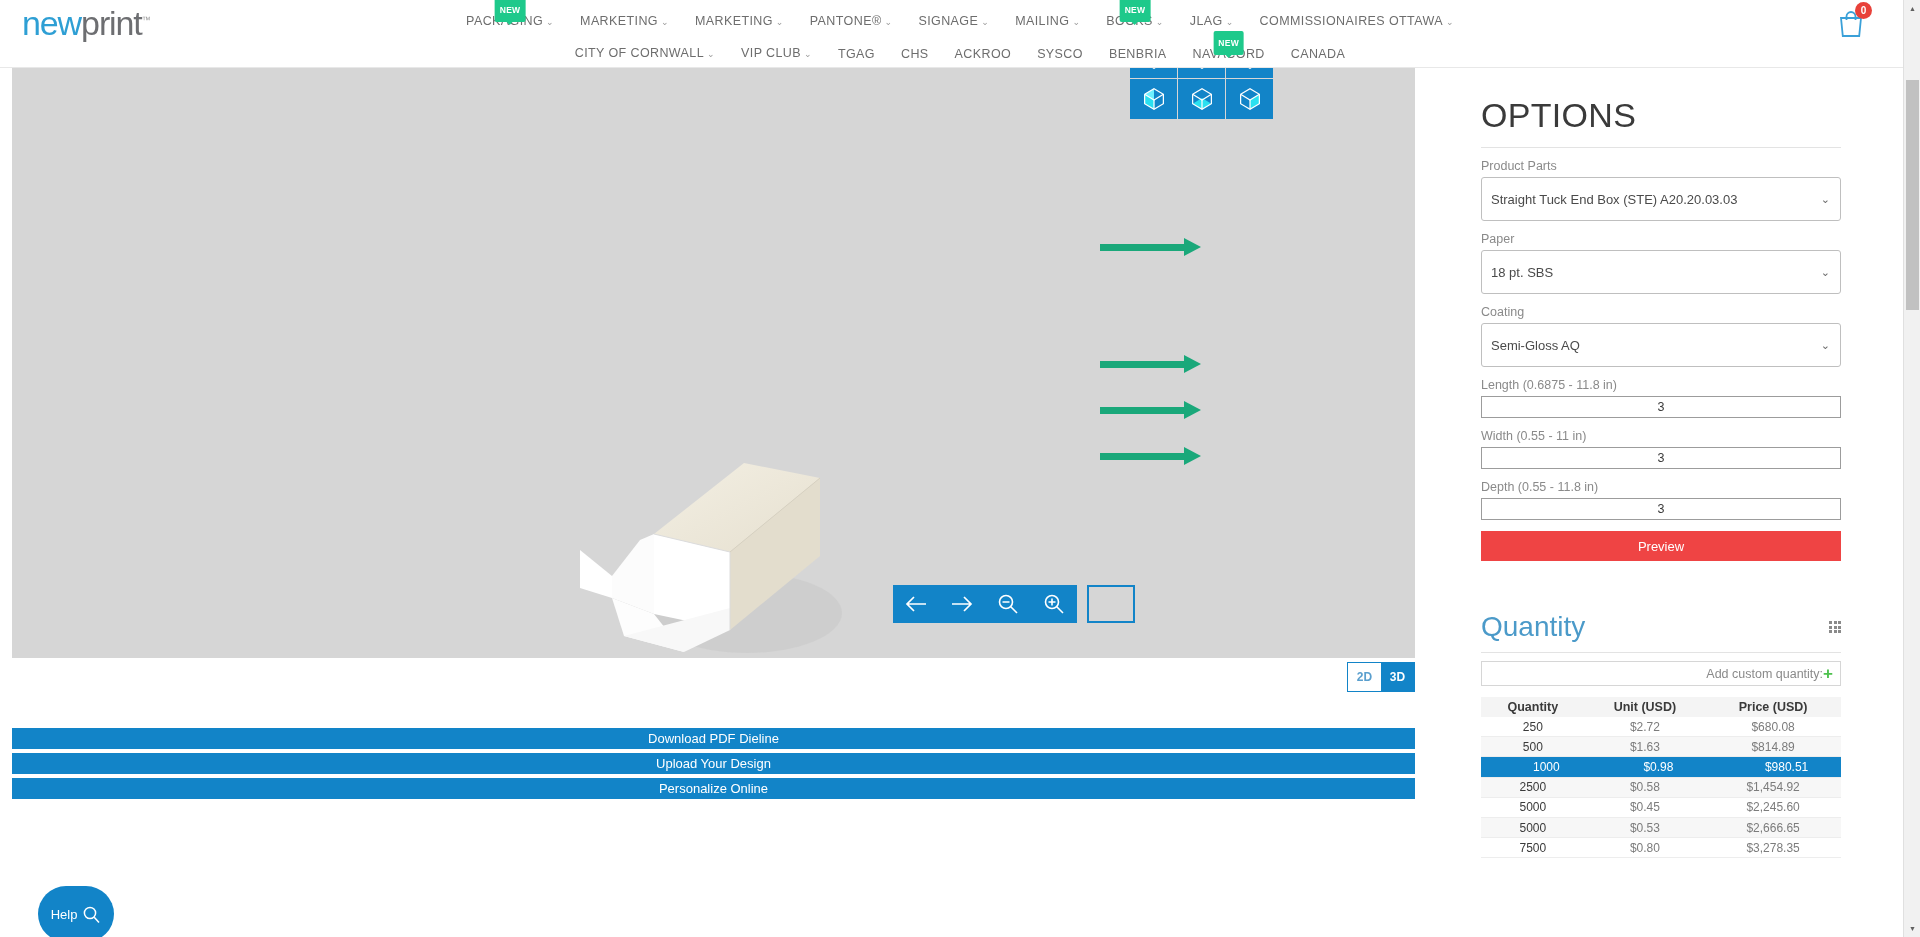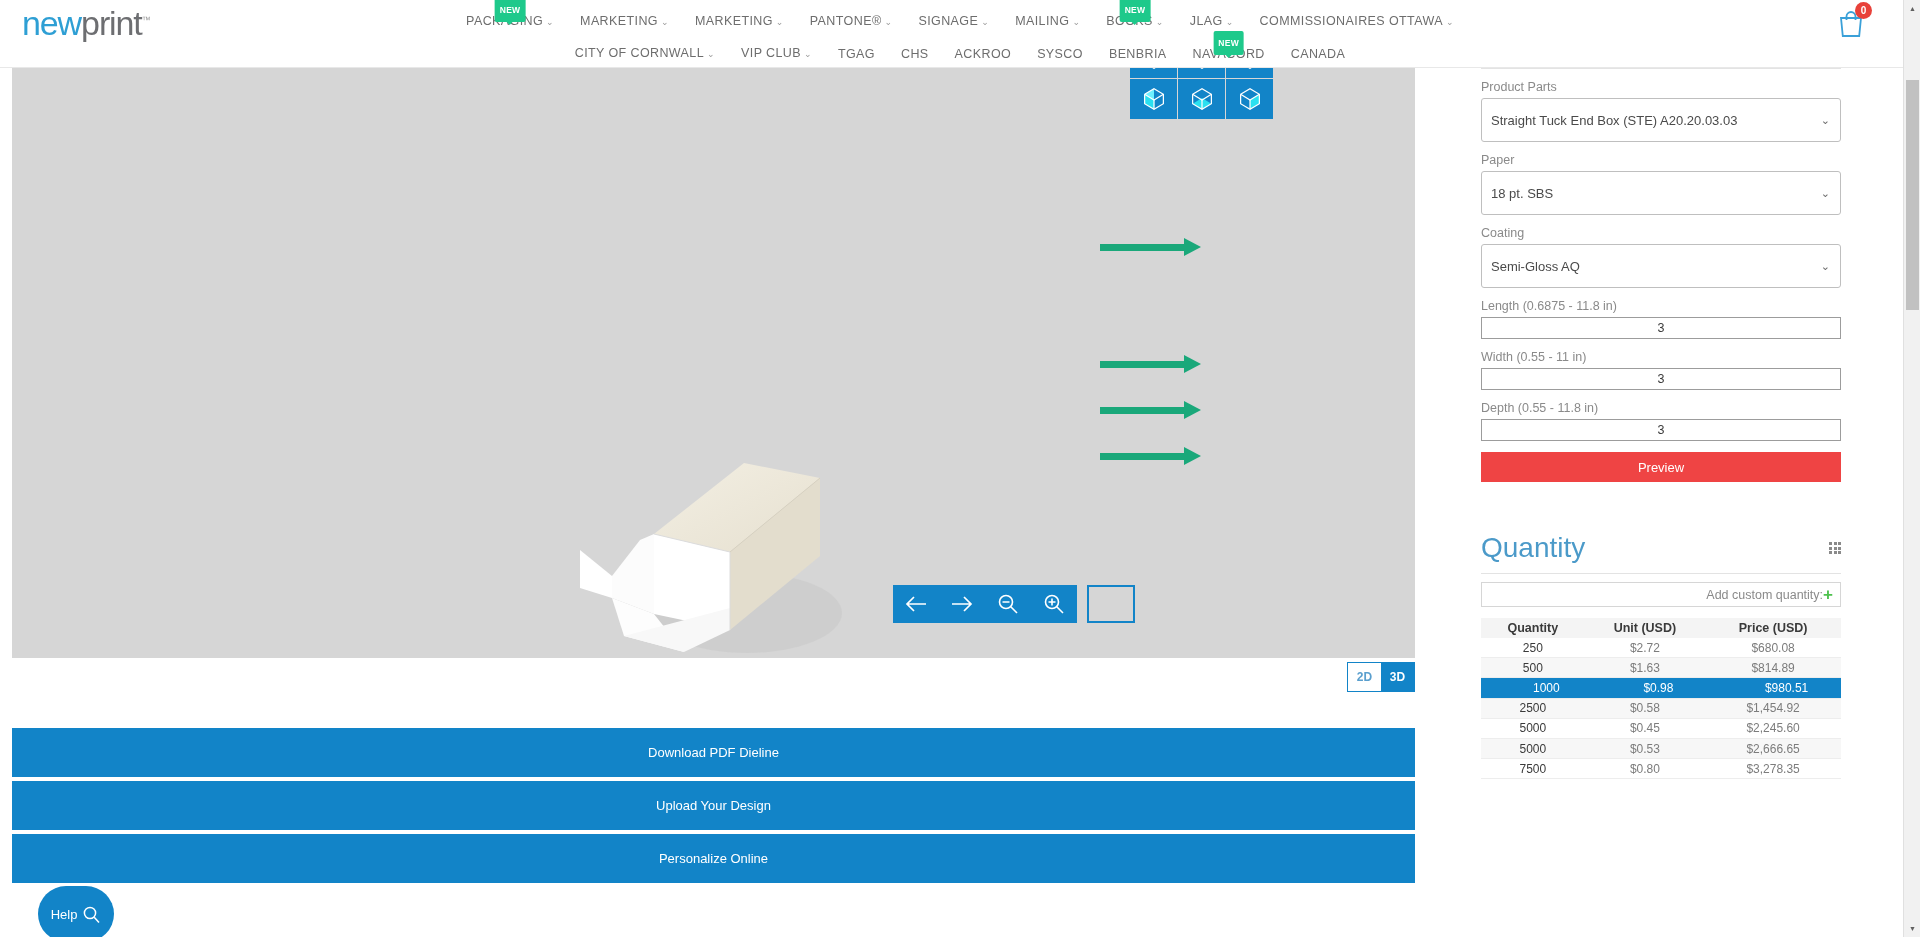--- a/index.html
+++ b/index.html
@@ -118,21 +118,21 @@
   }
   .dim-btn {
     width: 33px; height: 28px; display: flex; align-items: center; justify-content: center;
     font-size: 12px; cursor: pointer; font-weight: bold;
   }
   .dim-btn.off { background: #fff; color: #5a9fce; }
   .dim-btn.on { background: #1284c8; color: #fff; text-align: center; }
 
   .action-btns { position: absolute; left: 12px; top: 660px; width: 1403px; }
   .action-btn {
-    width: 1403px; height: 49px; background: #1284c8; color: #fff;
+    width: 1403px; height: 21px; background: #1284c8; color: #fff;
     display: flex; align-items: center; justify-content: center;
     font-size: 13px; margin-bottom: 4px; cursor: pointer;
   }
 
   .help-btn {
     position: absolute; left: 38px; top: 818px;
     width: 76px; height: 56px; background: #1284c8;
     border-radius: 38px 38px 38px 38px;
     display: flex; align-items: center; justify-content: center; gap: 5px;
     color: #fff; font-size: 13px; cursor: pointer;
@@ -395,20 +395,21 @@
 
   <div class="help-btn">
     <span>Help</span>
     <svg width="19" height="19" viewBox="0 0 19 19">
       <circle cx="8" cy="8" r="5.6" fill="none" stroke="#fff" stroke-width="1.5"></circle>
       <path d="M12.2 12.2 L17 17.6" fill="none" stroke="#fff" stroke-width="1.5"></path>
     </svg>
   </div>
 
   <div class="panel">
+    <div class="panel-title">OPTIONS</div>
     <div class="panel-hr"></div>
 
     <div id="option-fields"><div class="field-label">Product Parts</div><div class="select-box">
           <span>Straight Tuck End Box (STE) A20.20.03.03</span>
           <span class="chev">⌄</span>
         </div><div class="field-label">Paper</div><div class="select-box">
           <span>18 pt. SBS</span>
           <span class="chev">⌄</span>
         </div><div class="field-label">Coating</div><div class="select-box">
           <span>Semi-Gloss AQ</span>

